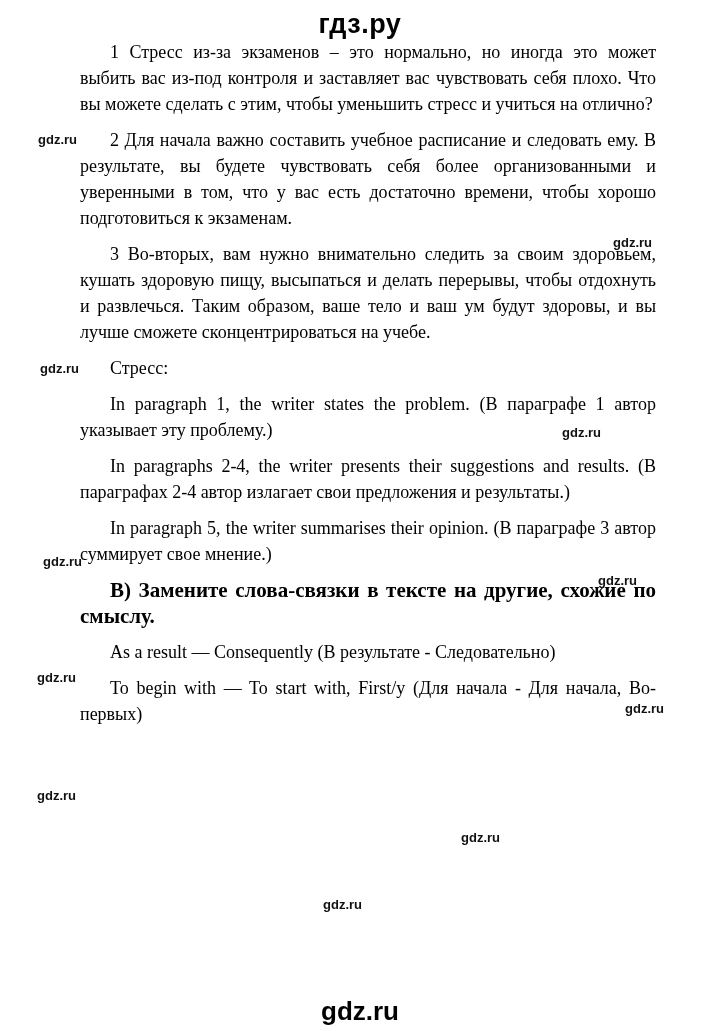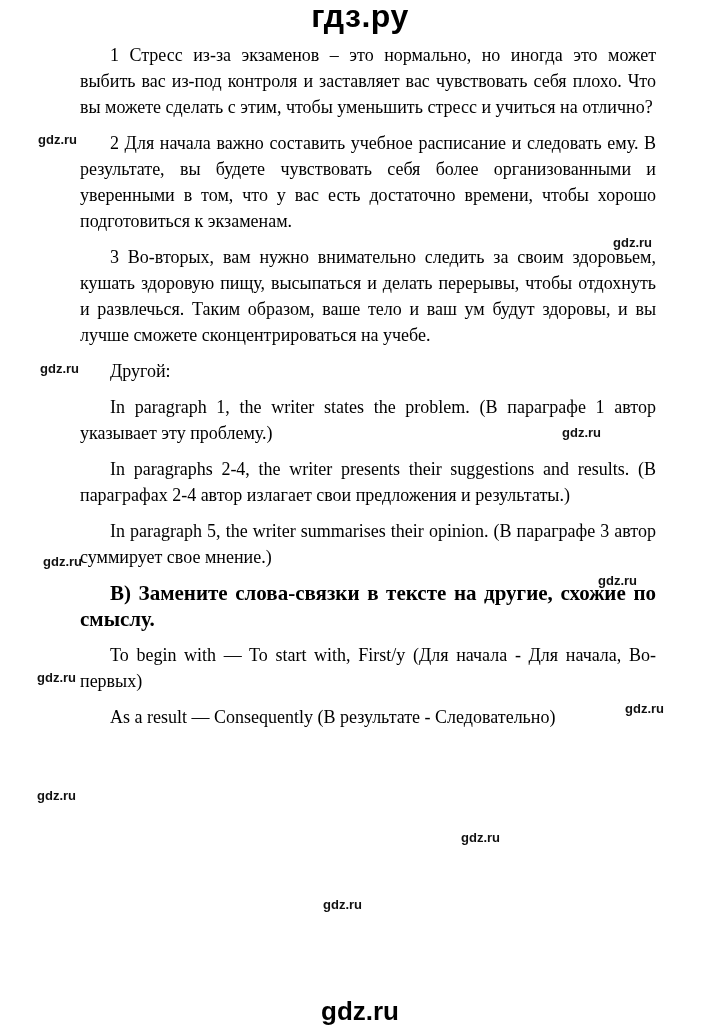--- a/index.html
+++ b/index.html
@@ -4,25 +4,25 @@
 <style>
   html, body { margin: 0; padding: 0; }
   body {
     width: 720px; height: 1031px;
     background: #ffffff; color: #000000;
     font-family: "Liberation Serif", serif;
     position: relative; overflow: hidden;
   }
   .doc-title {
     font-family: "Liberation Sans", sans-serif;
-    font-weight: bold; font-size: 32px; line-height: 30px;
-    text-align: center; padding-top: 1px; letter-spacing: 0.5px;
+    font-weight: bold; font-size: 27px; line-height: 30px;
+    text-align: center; padding-top: 9px; letter-spacing: 0.5px;
   }
   .content {
-    margin: 11px 64px 0 80px;
+    margin: 0 64px 0 80px;
     font-size: 18px; line-height: 26px;
     text-align: justify;
   }
   .para { margin: 0 0 10px 0; text-indent: 30px; }
   .para.bold { font-weight: bold; font-size: 21px; }
   .footer {
     position: absolute; left: 0; top: 996px; width: 100%;
     text-align: center;
     font-family: "Liberation Sans", sans-serif;
     font-weight: bold; font-size: 26px;
@@ -50,30 +50,30 @@
 
 <div class="page">
 
   <div class="doc-title">гдз.ру</div>
 
   <main class="content">
     <p class="para">1 Стресс из-за экзаменов – это нормально, но иногда это может выбить вас из-под контроля и заставляет вас чувствовать себя плохо. Что вы можете сделать с этим, чтобы уменьшить стресс и учиться на отлично?</p>
     <p class="para">2 Для начала важно составить учебное расписание и следовать ему. В результате, вы будете чувствовать себя более организованными и уверенными в том, что у вас есть достаточно времени, чтобы хорошо подготовиться к экзаменам.</p>
     <p class="para">3 Во-вторых, вам нужно внимательно следить за своим здоровьем, кушать здоровую пищу, высыпаться и делать перерывы, чтобы отдохнуть и развлечься. Таким образом, ваше тело и ваш ум будут здоровы, и вы лучше сможете сконцентрироваться на учебе.</p>
 
-    <p class="para">Другой:</p>
+    <p class="para">Стресс:</p>
 
     <p class="para">In paragraph 1, the writer states the problem. (В параграфе 1 автор указывает эту проблему.)</p>
     <p class="para">In paragraphs 2-4, the writer presents their suggestions and results. (В параграфах 2-4 автор излагает свои предложения и результаты.)</p>
     <p class="para">In paragraph 5, the writer summarises their opinion. (В параграфе 3 автор суммирует свое мнение.)</p>
 
     <p class="para bold">В) Замените слова-связки в тексте на другие, схожие по смыслу.</p>
 
+    <p class="para">As a result — Consequently (В результате - Следовательно)</p>
     <p class="para">To begin with — To start with, First/y (Для начала - Для начала, Во-первых)</p>
-    <p class="para">As a result — Consequently (В результате - Следовательно)</p>
   </main>
 
   <div class="footer">gdz.ru</div>
 
   <div class="watermarks">
     <span class="wm wm1">gdz.ru</span>
     <span class="wm wm2">gdz.ru</span>
     <span class="wm wm3">gdz.ru</span>
     <span class="wm wm4">gdz.ru</span>
     <span class="wm wm5">gdz.ru</span>

